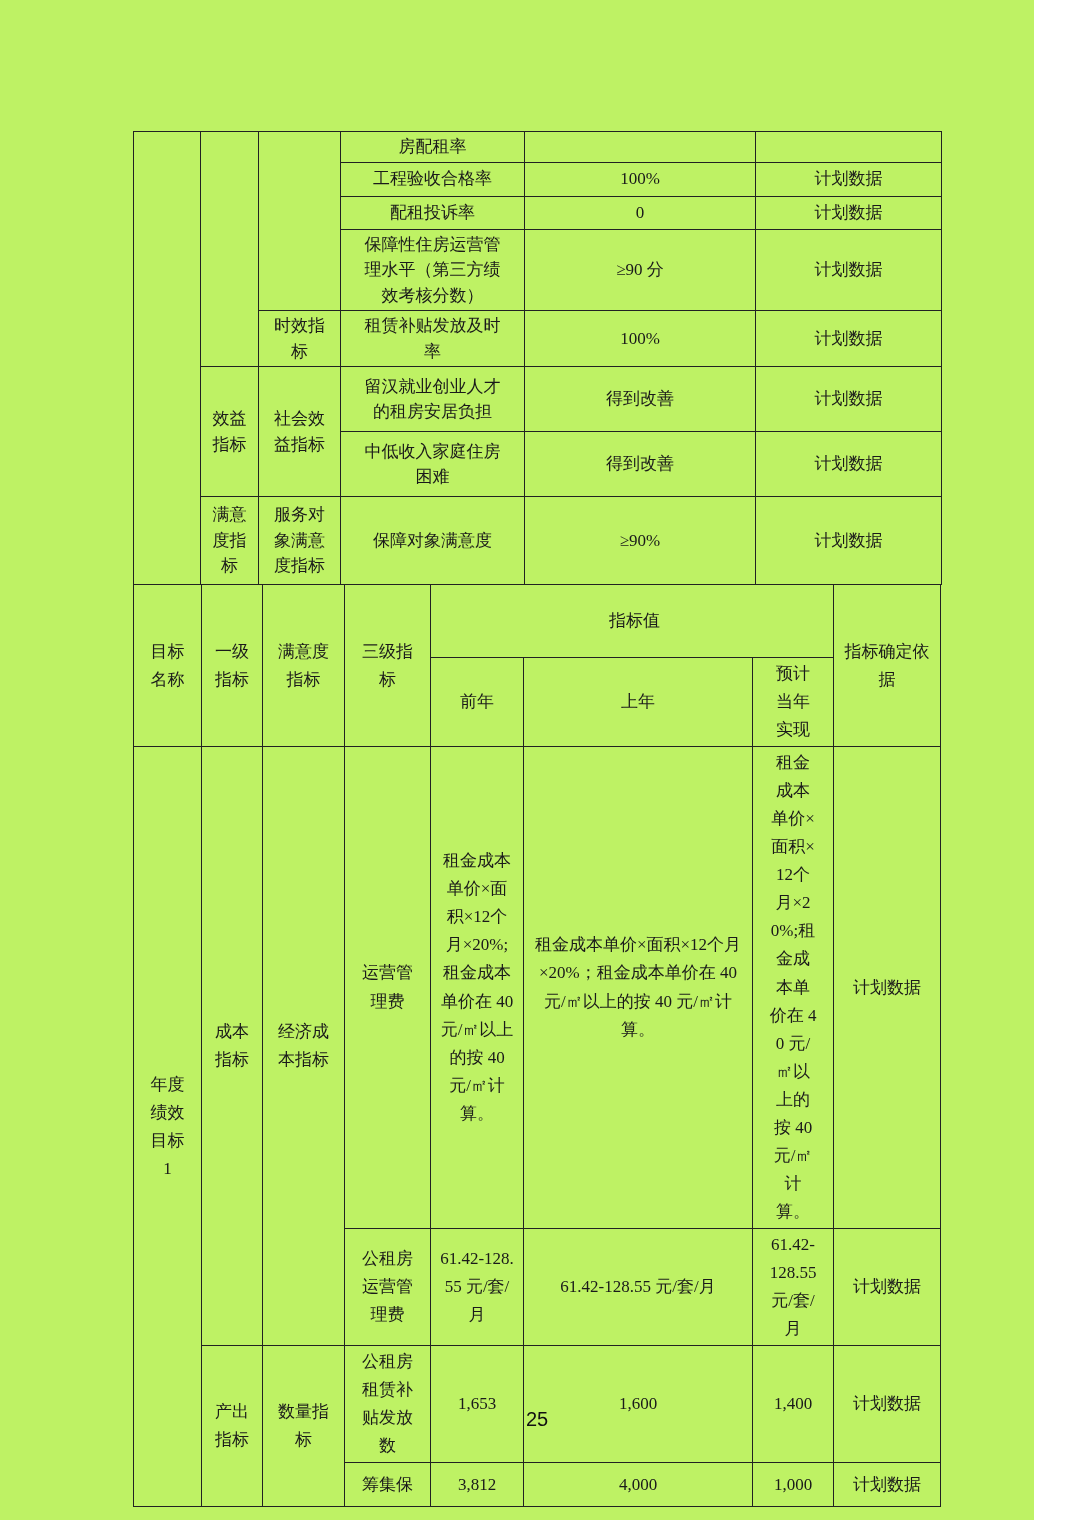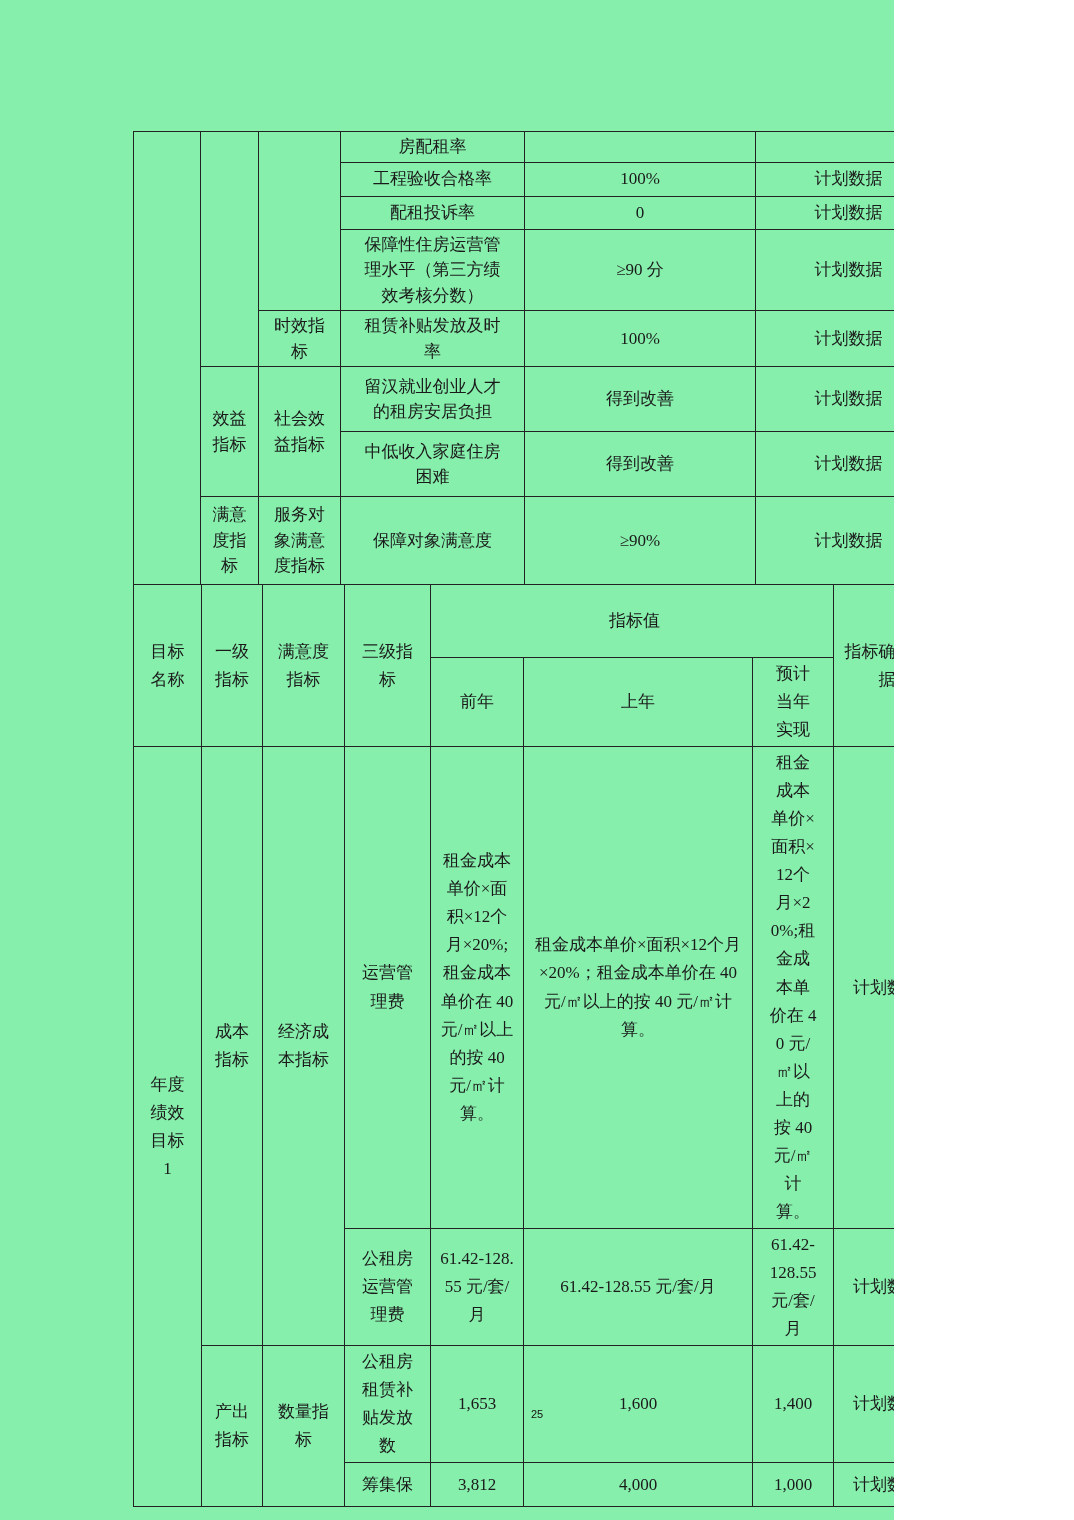--- a/index.html
+++ b/index.html
@@ -1,21 +1,21 @@
 <!DOCTYPE html>
 <html><head>
 <meta charset="utf-8">
 <style>
   html,body{margin:0;padding:0;}
   body{
     width:1074px;height:1520px;background:#ffffff;
     font-family:"Liberation Serif","DejaVu Serif",serif;
     color:#1a1a1a;
   }
-  .sheet{position:relative;width:894px;height:1520px;overflow:hidden;background:#86efac;}
+  .sheet{position:relative;width:1034px;height:1520px;overflow:hidden;background:#bef264;}
   .tables{position:absolute;left:133px;top:131px;width:808px;}
   table{border-collapse:collapse;table-layout:fixed;width:808px;}
   table + table{margin-top:-1px;}
   td{
     border:1px solid #222;
     text-align:center;vertical-align:middle;
     font-size:17px;line-height:1.5;
     padding:2px 6px;overflow:hidden;
     word-break:break-all;
   }
@@ -32,21 +32,21 @@
   .t2 .lv1{padding:0 9px;}
   .t2 .lv2{padding:2px 9px;}
   .t2 .lv3{padding:2px 12px;font-family:Liberation Serif, serif;}
   .t2 .y1{padding:2px 8px;}
   .t2 .y2{padding:2px 8px;}
   .t2 .y3{padding:2px 16px;}
   .t2 .bs{padding:2px 6px;}
   .pageno{
     position:absolute;left:0;top:1408px;width:1074px;
     text-align:center;font-family:"Liberation Sans","DejaVu Sans",sans-serif;
-    font-size:11px;color:#111;
+    font-size:20px;color:#111;
   }
 </style>
 </head>
 <body>
 
 <div class="sheet">
   <div class="tables">
 
     <table class="t1">
       <colgroup>

